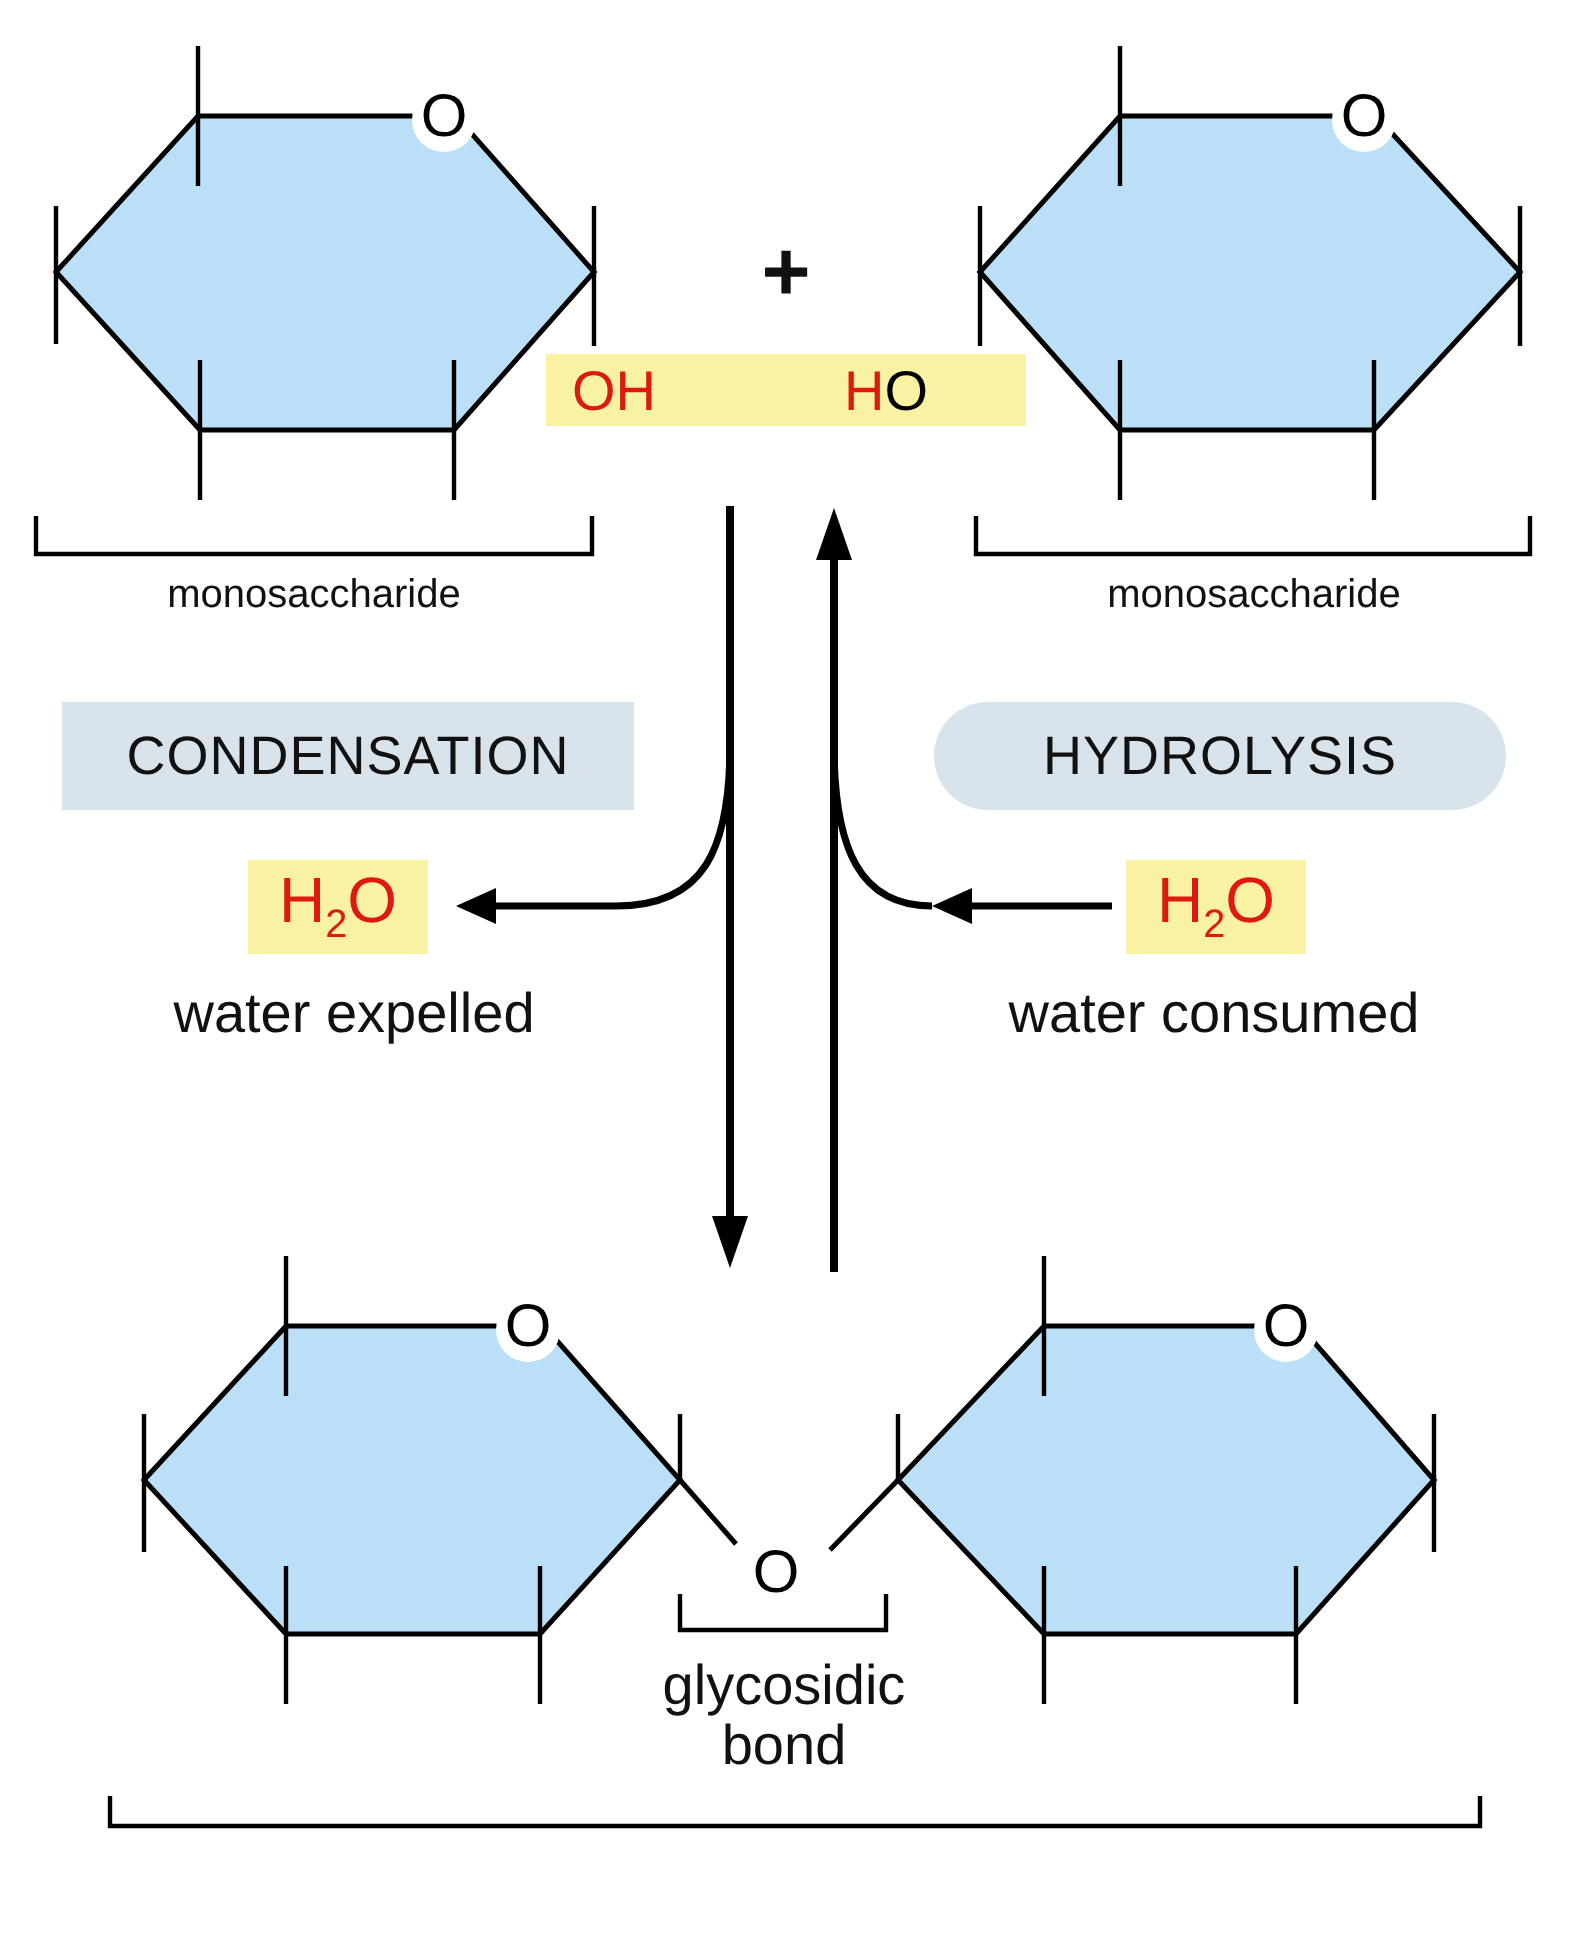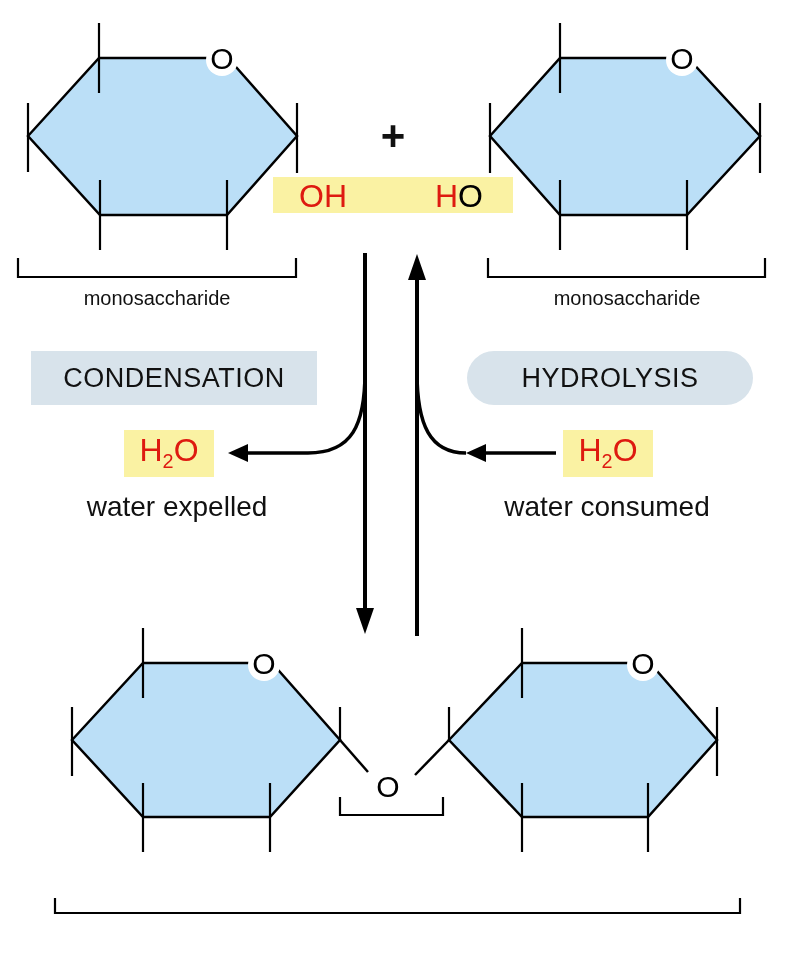--- a/index.html
+++ b/index.html
@@ -18,21 +18,21 @@
   .bracket{fill:none;stroke:var(--line-black,#000);stroke-width:2.2;}
   .arrowline{stroke:var(--line-black,#000);stroke-width:4;fill:none;}
   .branch{stroke:var(--line-black,#000);stroke-width:3.5;fill:none;}
   .ahead{fill:var(--line-black,#000);stroke:none;}
   .maskcircle{fill:var(--ring-oxygen-bg,#fff);}
   .txt{position:absolute;z-index:3;white-space:nowrap;}
   .center{transform:translate(-50%,-50%);}
   .ring-o{font-size:30px;line-height:1;color:#000;}
   .unit-label{font-size:20px;}
   .plus{font-size:42px;font-weight:700;line-height:1;}
-  .hydroxyl{font-size:32px;line-height:1;color:var(--red,#DE1A10);margin-left:16px;}
+  .hydroxyl{font-size:28px;line-height:1;color:var(--red,#DE1A10);}
   .hydroxyl .black-o{color:#000;}
   .band{position:absolute;left:273px;top:177px;width:240px;height:36px;
         background:var(--highlight-yellow,#FAF2A3);z-index:1;}
   .process-box{
     position:absolute;z-index:1;width:286px;height:54px;
     background:var(--process-box-blue,#D8E3EB);
     display:flex;align-items:center;justify-content:center;
     font-size:27px;letter-spacing:0.5px;text-align:center;
   }
   .water-box{
@@ -142,14 +142,18 @@
 
   <span class="txt hydroxyl center" style="left:307px;top:196px;">OH</span>
   <span class="txt hydroxyl center" style="left:443px;top:196px;"><span>H</span><span class="black-o">O</span></span>
 
   <span class="txt unit-label center" style="left:157px;top:298px;">monosaccharide</span>
   <span class="txt unit-label center" style="left:627px;top:298px;">monosaccharide</span>
 
   <span class="txt caption center" style="left:177px;top:507px;">water expelled</span>
   <span class="txt caption center" style="left:607px;top:507px;">water consumed</span>
 
+  <div class="txt bond-label" style="left:392px;top:828px;transform:translateX(-50%);">
+    <div>glycosidic</div>
+    <div>bond</div>
+  </div>
 
 </div>
 
 </body></html>

